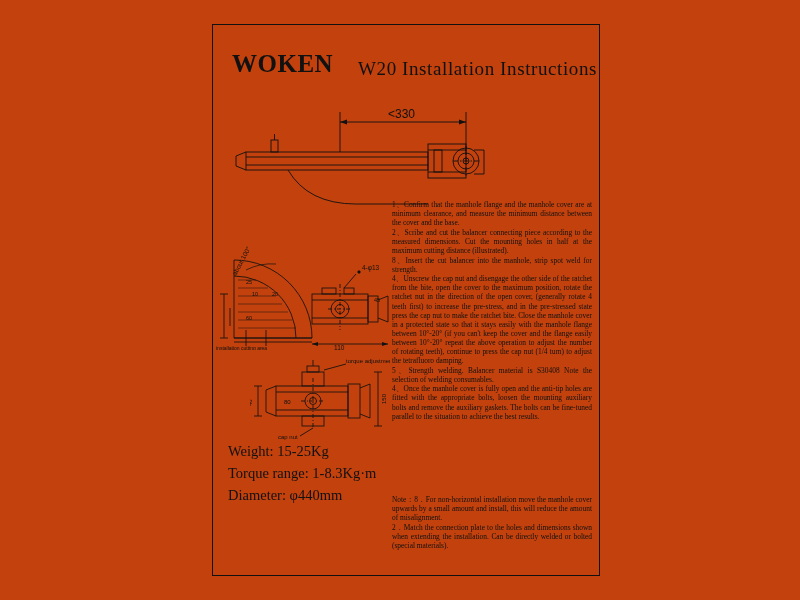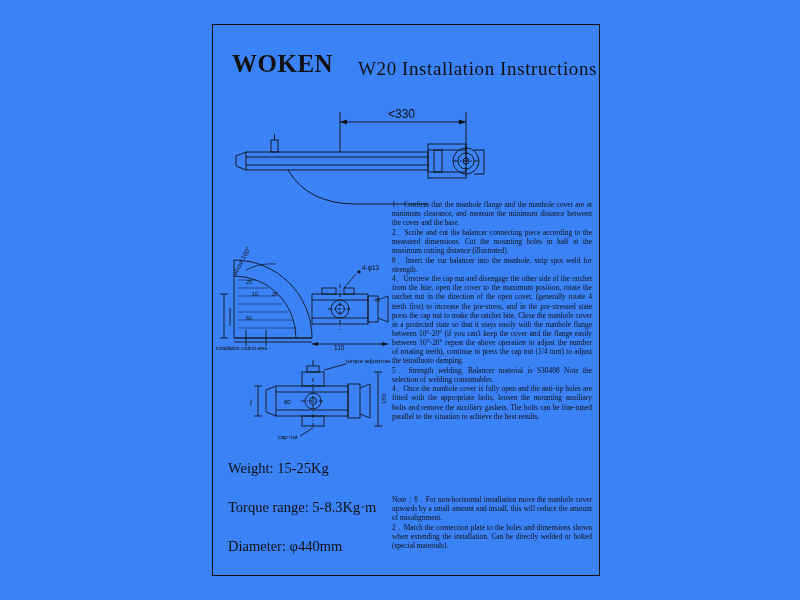--- a/index.html
+++ b/index.html
@@ -11,21 +11,21 @@
     width: 800px;
     height: 600px;
     overflow: hidden;
     font-family: "Liberation Sans", sans-serif;
     color: #1a1a1a;
   }
   #page {
     position: relative;
     width: 800px;
     height: 600px;
-    background: #3b82f6;
+    background: #c2410c;
   }
   
   #frame {
     position: absolute;
     left: 212px;
     top: 24px;
     width: 388px;
     height: 552px;
     border: 1.4px solid #111;
     box-sizing: border-box;
@@ -56,21 +56,21 @@
   #specs {
     position: absolute;
     left: 228px;
     top: 440px;
     width: 180px;
     font-family: "Liberation Serif", serif;
     font-size: 14.5px;
     line-height: 22px;
     color: #111;
   }
-  #specs div { white-space: nowrap; margin-top: 17px; }
+  #specs div { white-space: nowrap; }
 
   
   #instructions {
     position: absolute;
     left: 392px;
     top: 200px;
     width: 200px;
     font-family: "Liberation Serif", serif;
     font-size: 7.4px;
     line-height: 9.1px;
@@ -242,21 +242,21 @@
     </g>
     <text x="2" y="48" font-size="6" transform="rotate(-90 2 48)">48</text>
     <text x="34" y="46" font-size="6">80</text>
     <text x="136" y="46" font-size="6" transform="rotate(-90 136 46)">150</text>
     <text x="96" y="5" font-size="6">torque adjustment</text>
     <text x="28" y="81" font-size="6">cap nut</text>
   </svg>
 
   <div id="specs">
     <div>Weight: 15-25Kg</div>
-    <div>Torque range: 5-8.3Kg·m</div>
+    <div>Torque range: 1-8.3Kg·m</div>
     <div>Diameter: φ440mm</div>
   </div>
 
   <div id="instructions">
     <p>1、Confirm that the manhole flange and the manhole cover are at minimum clearance, and measure the minimum distance between the cover and the base.</p>
     <p>2、Scribe and cut the balancer connecting piece according to the measured dimensions. Cut the mounting holes in half at the maximum cutting distance (illustrated).</p>
     <p>8、Insert the cut balancer into the manhole, strip spot weld for strength.</p>
     <p>4、Unscrew the cap nut and disengage the other side of the ratchet from the bite, open the cover to the maximum position, rotate the ratchet nut in the direction of the open cover, (generally rotate 4 teeth first) to increase the pre-stress, and in the pre-stressed state press the cap nut to make the ratchet bite. Close the manhole cover in a protected state so that it stays easily with the manhole flange between 10°-20° (if you can't keep the cover and the flange easily between 10°-20° repeat the above operation to adjust the number of rotating teeth), continue to press the cap nut (1/4 turn) to adjust the tetrafluoro damping.</p>
     <p>5、Strength welding. Balancer material is S30408 Note the selection of welding consumables.</p>
     <p>4、Once the manhole cover is fully open and the anti-tip holes are fitted with the appropriate bolts, loosen the mounting auxiliary bolts and remove the auxiliary gaskets. The bolts can be fine-tuned parallel to the situation to achieve the best results.</p>

